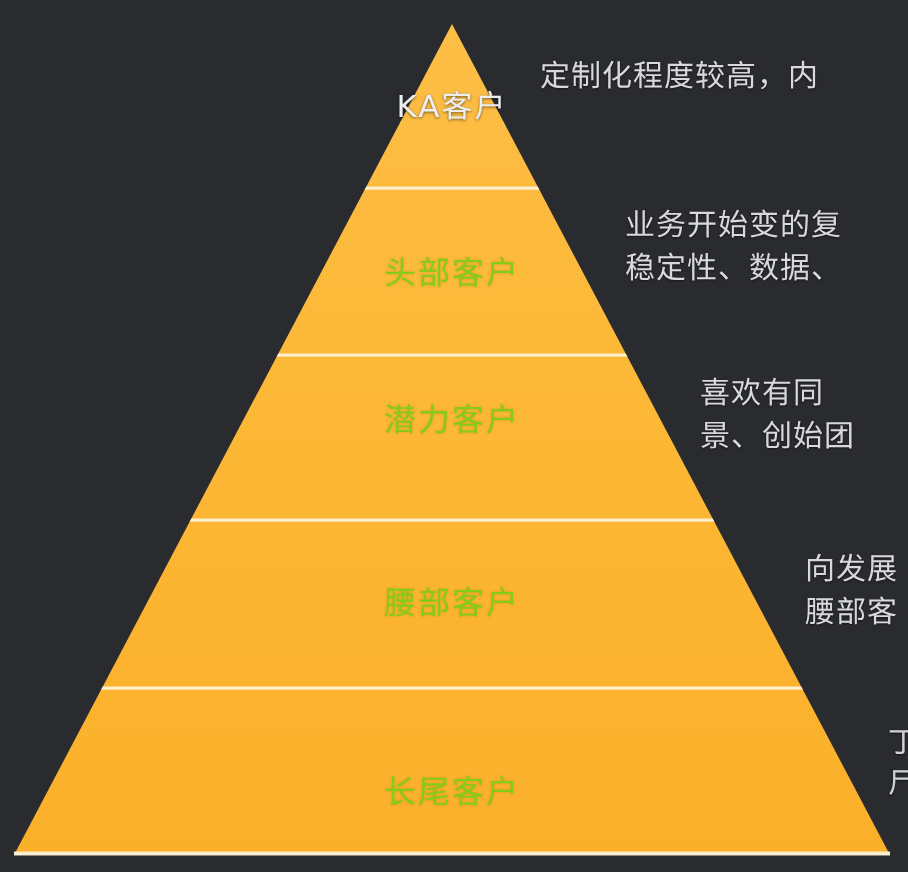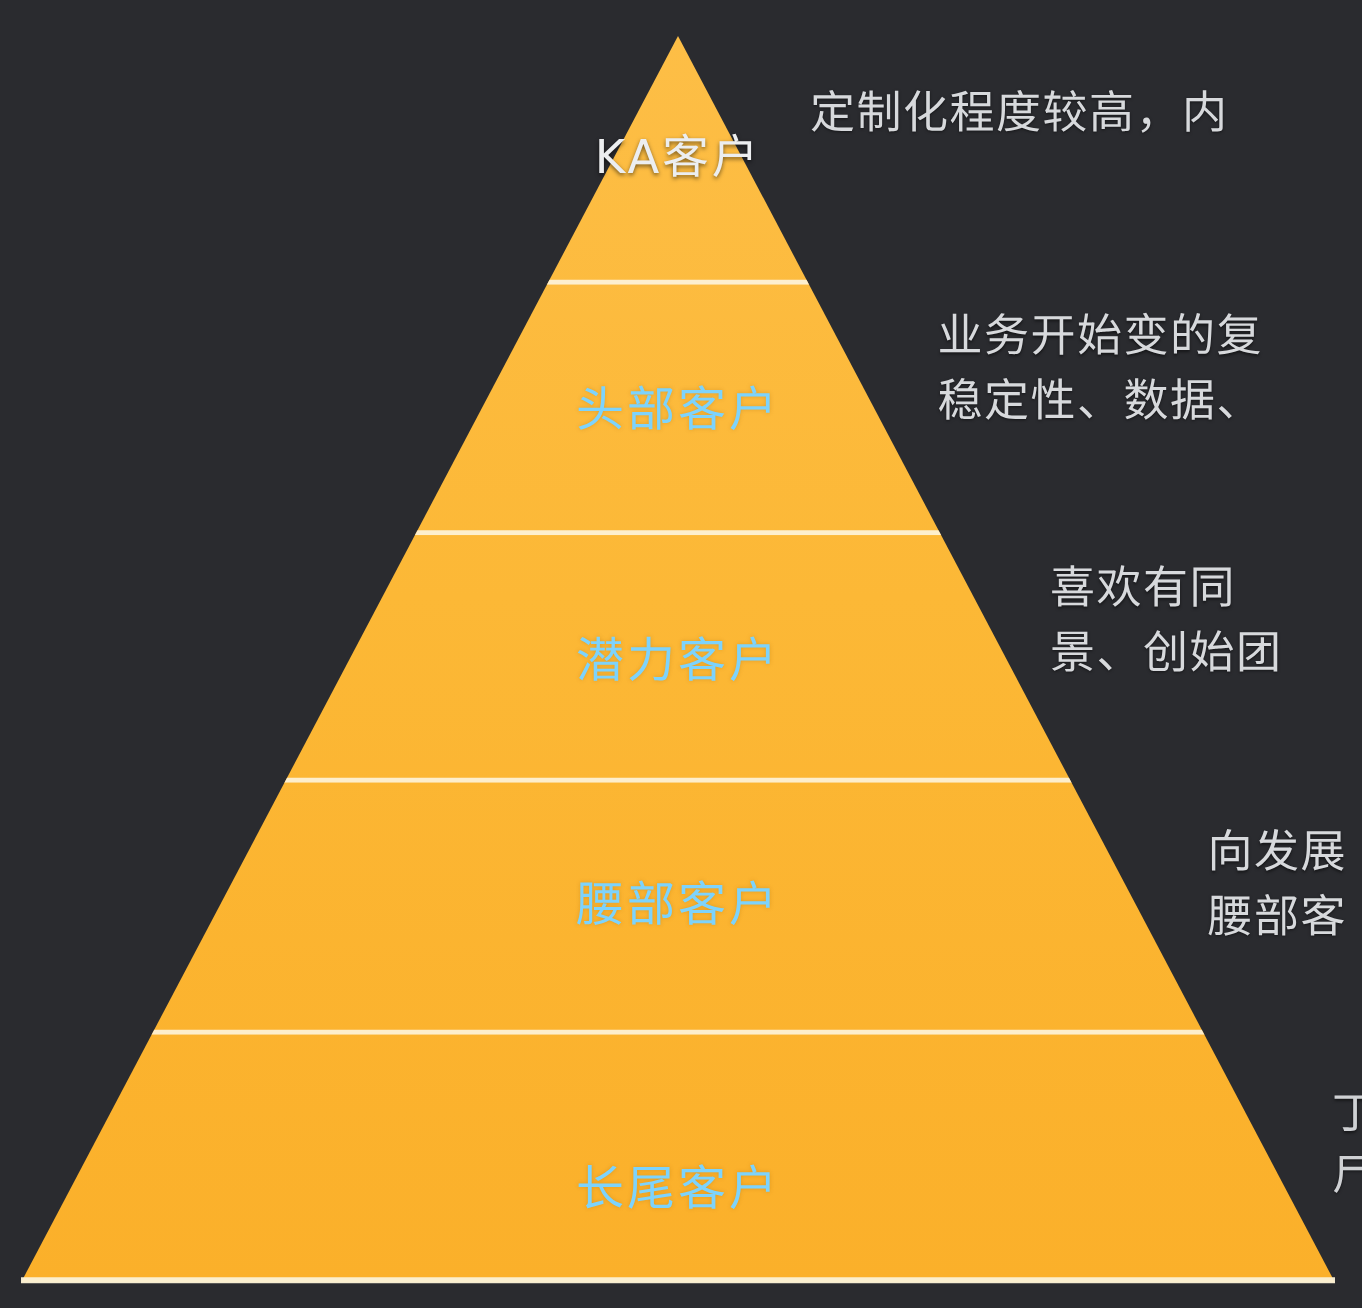--- a/index.html
+++ b/index.html
@@ -37,21 +37,21 @@
   #pyramid-svg {
     position: absolute;
     left: 0;
     top: 0;
     display: block;
   }
 
   
   .tier-label {
     position: absolute;
-    color: #7dd3fc;
+    color: #84cc16;
     font-size: 32px;
     font-weight: 500;
     letter-spacing: 2px;
     white-space: nowrap;
     transform: translate(-50%, -50%);
     text-shadow: 0 0 3px rgba(160,100,10,0.30);
     line-height: 1;
   }
   .tier-label.apex {
     color: #eceef0;
@@ -101,21 +101,21 @@
         <rect x="0" y="353.5" width="908" height="3.2" fill="#fdf3da" opacity="0.92"></rect>
         <rect x="0" y="518.5" width="908" height="3.2" fill="#fdf3da" opacity="0.92"></rect>
         <rect x="0" y="686.5" width="908" height="3.2" fill="#fdf3da" opacity="0.92"></rect>
       </g>
 
       <rect x="14" y="851.5" width="876" height="4" fill="#fbf2d8" opacity="0.95"></rect>
     </svg>
 
     <div class="tier-label apex" style="left:452px; top:106px;">KA客户</div>
     <div class="tier-label" style="left:452px; top:273px;">头部客户</div>
-    <div class="tier-label" style="left:452px; top:440px;">潜力客户</div>
+    <div class="tier-label" style="left:452px; top:420px;">潜力客户</div>
     <div class="tier-label" style="left:452px; top:603px;">腰部客户</div>
     <div class="tier-label" style="left:452px; top:792px;">长尾客户</div>
   </div>
 
   <div class="note" style="left:540px; top:55px;">
     <span class="note-line">定制化程度较高，内</span>
   </div>
 
   <div class="note" style="left:625px; top:204px;">
     <span class="note-line">业务开始变的复</span>

